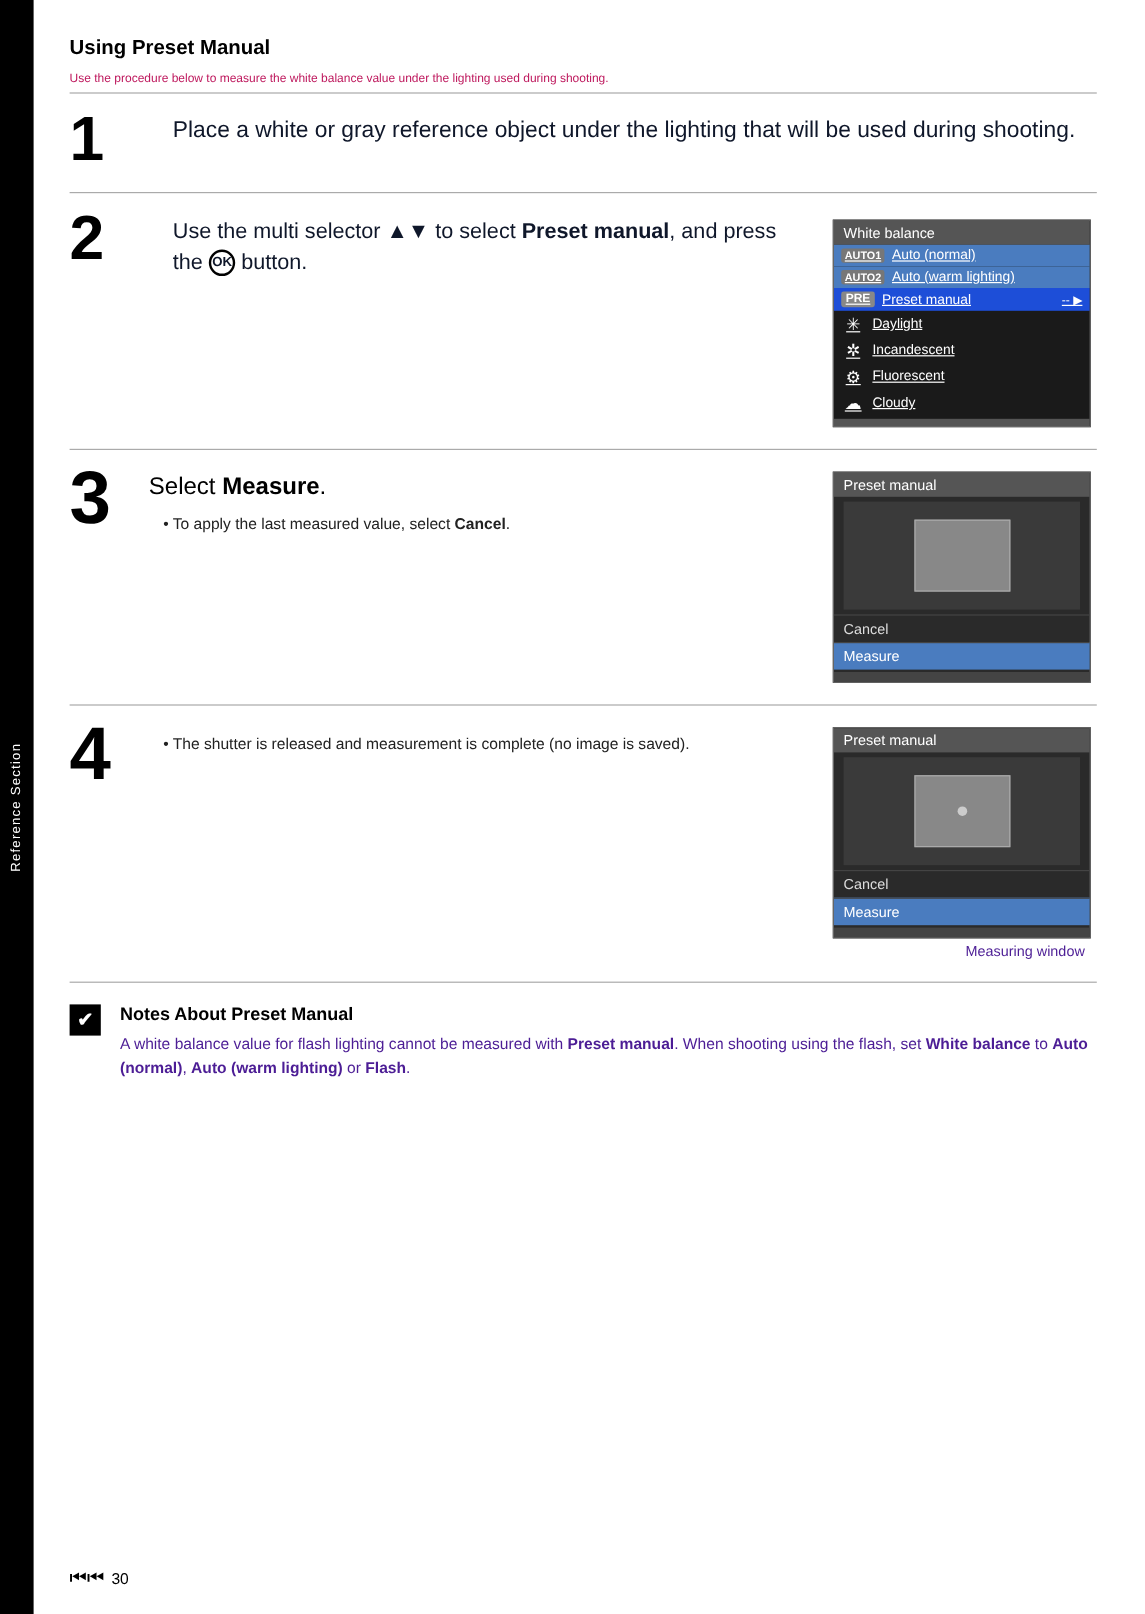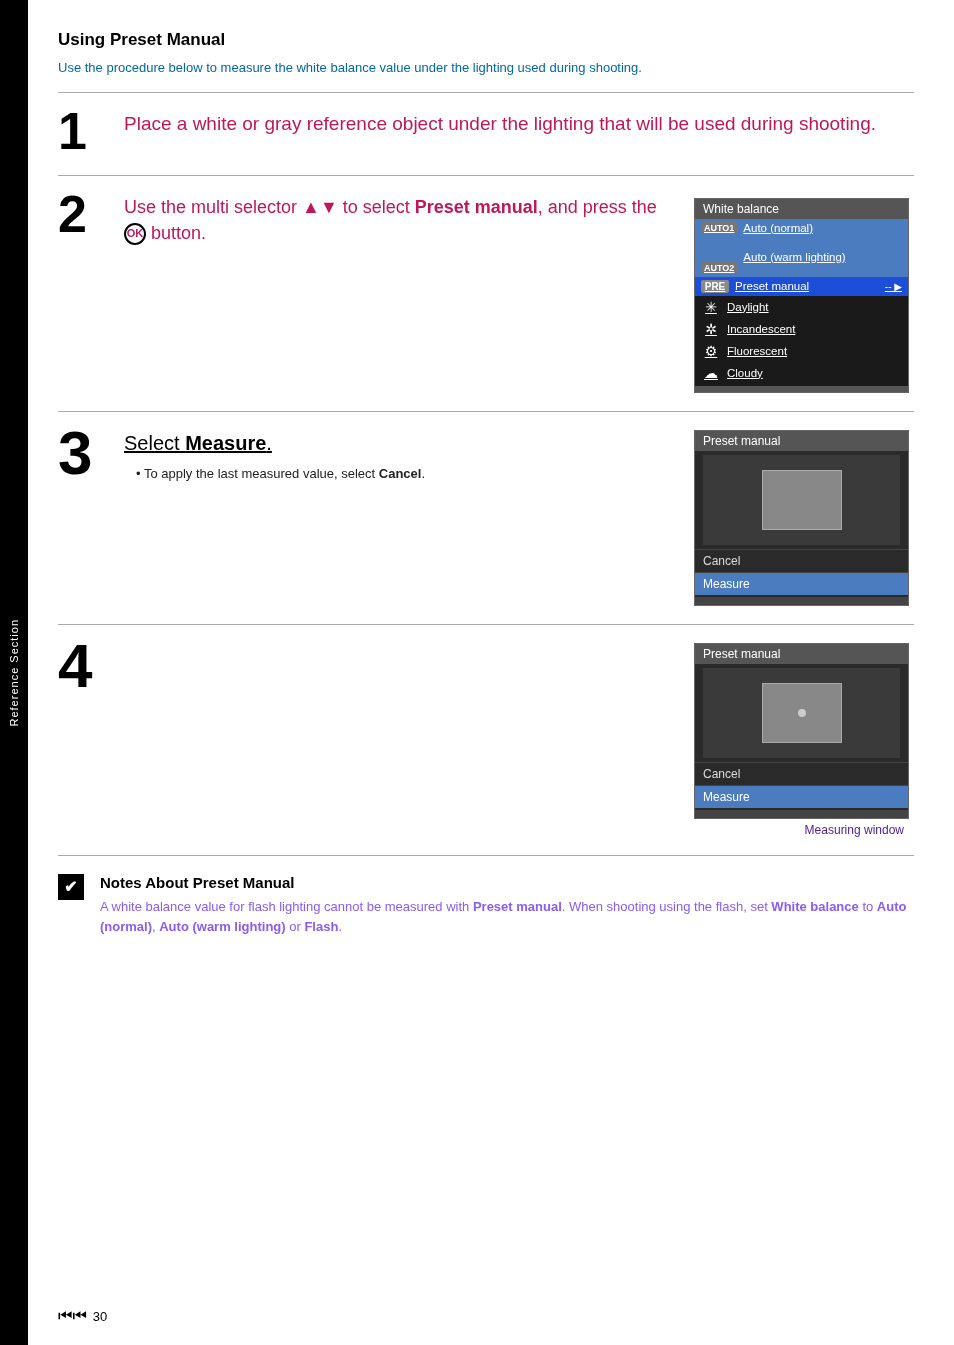--- a/index.html
+++ b/index.html
@@ -46,24 +46,24 @@
     }
 
     
     .section-title {
       font-size: 17px;
       font-weight: bold;
       margin-bottom: 8px;
     }
 
     .section-intro {
-      font-size: 13px;
+      font-size: 10px;
       line-height: 1.5;
-      margin-bottom: 14px;
-      color: #0369a1;
+      margin-bottom: 4px;
+      color: #be185d;
     }
 
     
     .step-row {
       display: flex;
       align-items: flex-start;
       border-top: 1px solid #aaa;
       padding: 18px 0 18px 0;
       gap: 0;
     }
@@ -78,22 +78,23 @@
     }
 
     .step-content {
       flex: 1;
       padding-left: 6px;
     }
 
     .step-text {
       font-size: 18px;
       line-height: 1.45;
-      color: #be185d;
+      color: #0f172a;
       margin-bottom: 8px;
+      margin-left: 20px;
     }
 
     .step-text b {
       font-weight: bold;
     }
 
     .step-bullet {
       font-size: 13px;
       line-height: 1.5;
       color: #222;
@@ -169,21 +170,21 @@
       color: #fff;
       font-size: 9px;
       font-weight: bold;
       padding: 1px 3px;
       border-radius: 2px;
       min-width: 28px;
       text-align: center;
     }
 
     .wb-badge.auto1 { background: #777; }
-    .wb-badge.auto2 { background: #777; margin-top: 22px; }
+    .wb-badge.auto2 { background: #777; }
     .wb-badge.pre { background: #888; font-size: 10px; }
 
     .wb-icon {
       font-size: 14px;
       width: 20px;
       text-align: center;
     }
 
     .wb-arrows {
       margin-left: auto;
@@ -303,21 +304,21 @@
 
     .notes-title {
       font-size: 15px;
       font-weight: bold;
       margin-bottom: 6px;
     }
 
     .notes-body {
       font-size: 13px;
       line-height: 1.55;
-      color: #8b5cf6;
+      color: #4c1d95;
     }
 
     .notes-body b {
       font-weight: bold;
     }
 
     
     .footer {
       position: absolute;
       bottom: 20px;
@@ -353,21 +354,20 @@
     .step34-text-col {
       flex: 1;
     }
 
     
     .step-text-large {
       font-size: 20px;
       font-weight: normal;
       line-height: 1.3;
       margin-bottom: 8px;
-      text-decoration: underline;
     }
 
     .step3-number {
       font-size: 62px;
       font-weight: bold;
       line-height: 1;
       min-width: 60px;
       color: #000;
       margin-top: -8px;
     }
@@ -499,20 +499,23 @@
           </div>
         </div>
       </div>
     </div>
 
     <div class="step-row">
       <div class="step4-number">4</div>
       <div class="step-content">
         <div class="step34-body">
           <div class="step34-text-col">
+            <div class="step-bullet">
+              The shutter is released and measurement is complete (no image is saved).
+            </div>
           </div>
 
           <div class="step-aside pm-panel-outer">
             <div class="pm-window-row">
               <div class="pm-panel">
                 <div class="pm-panel-title">Preset manual</div>
                 <div class="pm-preview-area">
                   <div class="pm-preview-inner with-dot">
                     <div class="pm-dot"></div>
                   </div>

